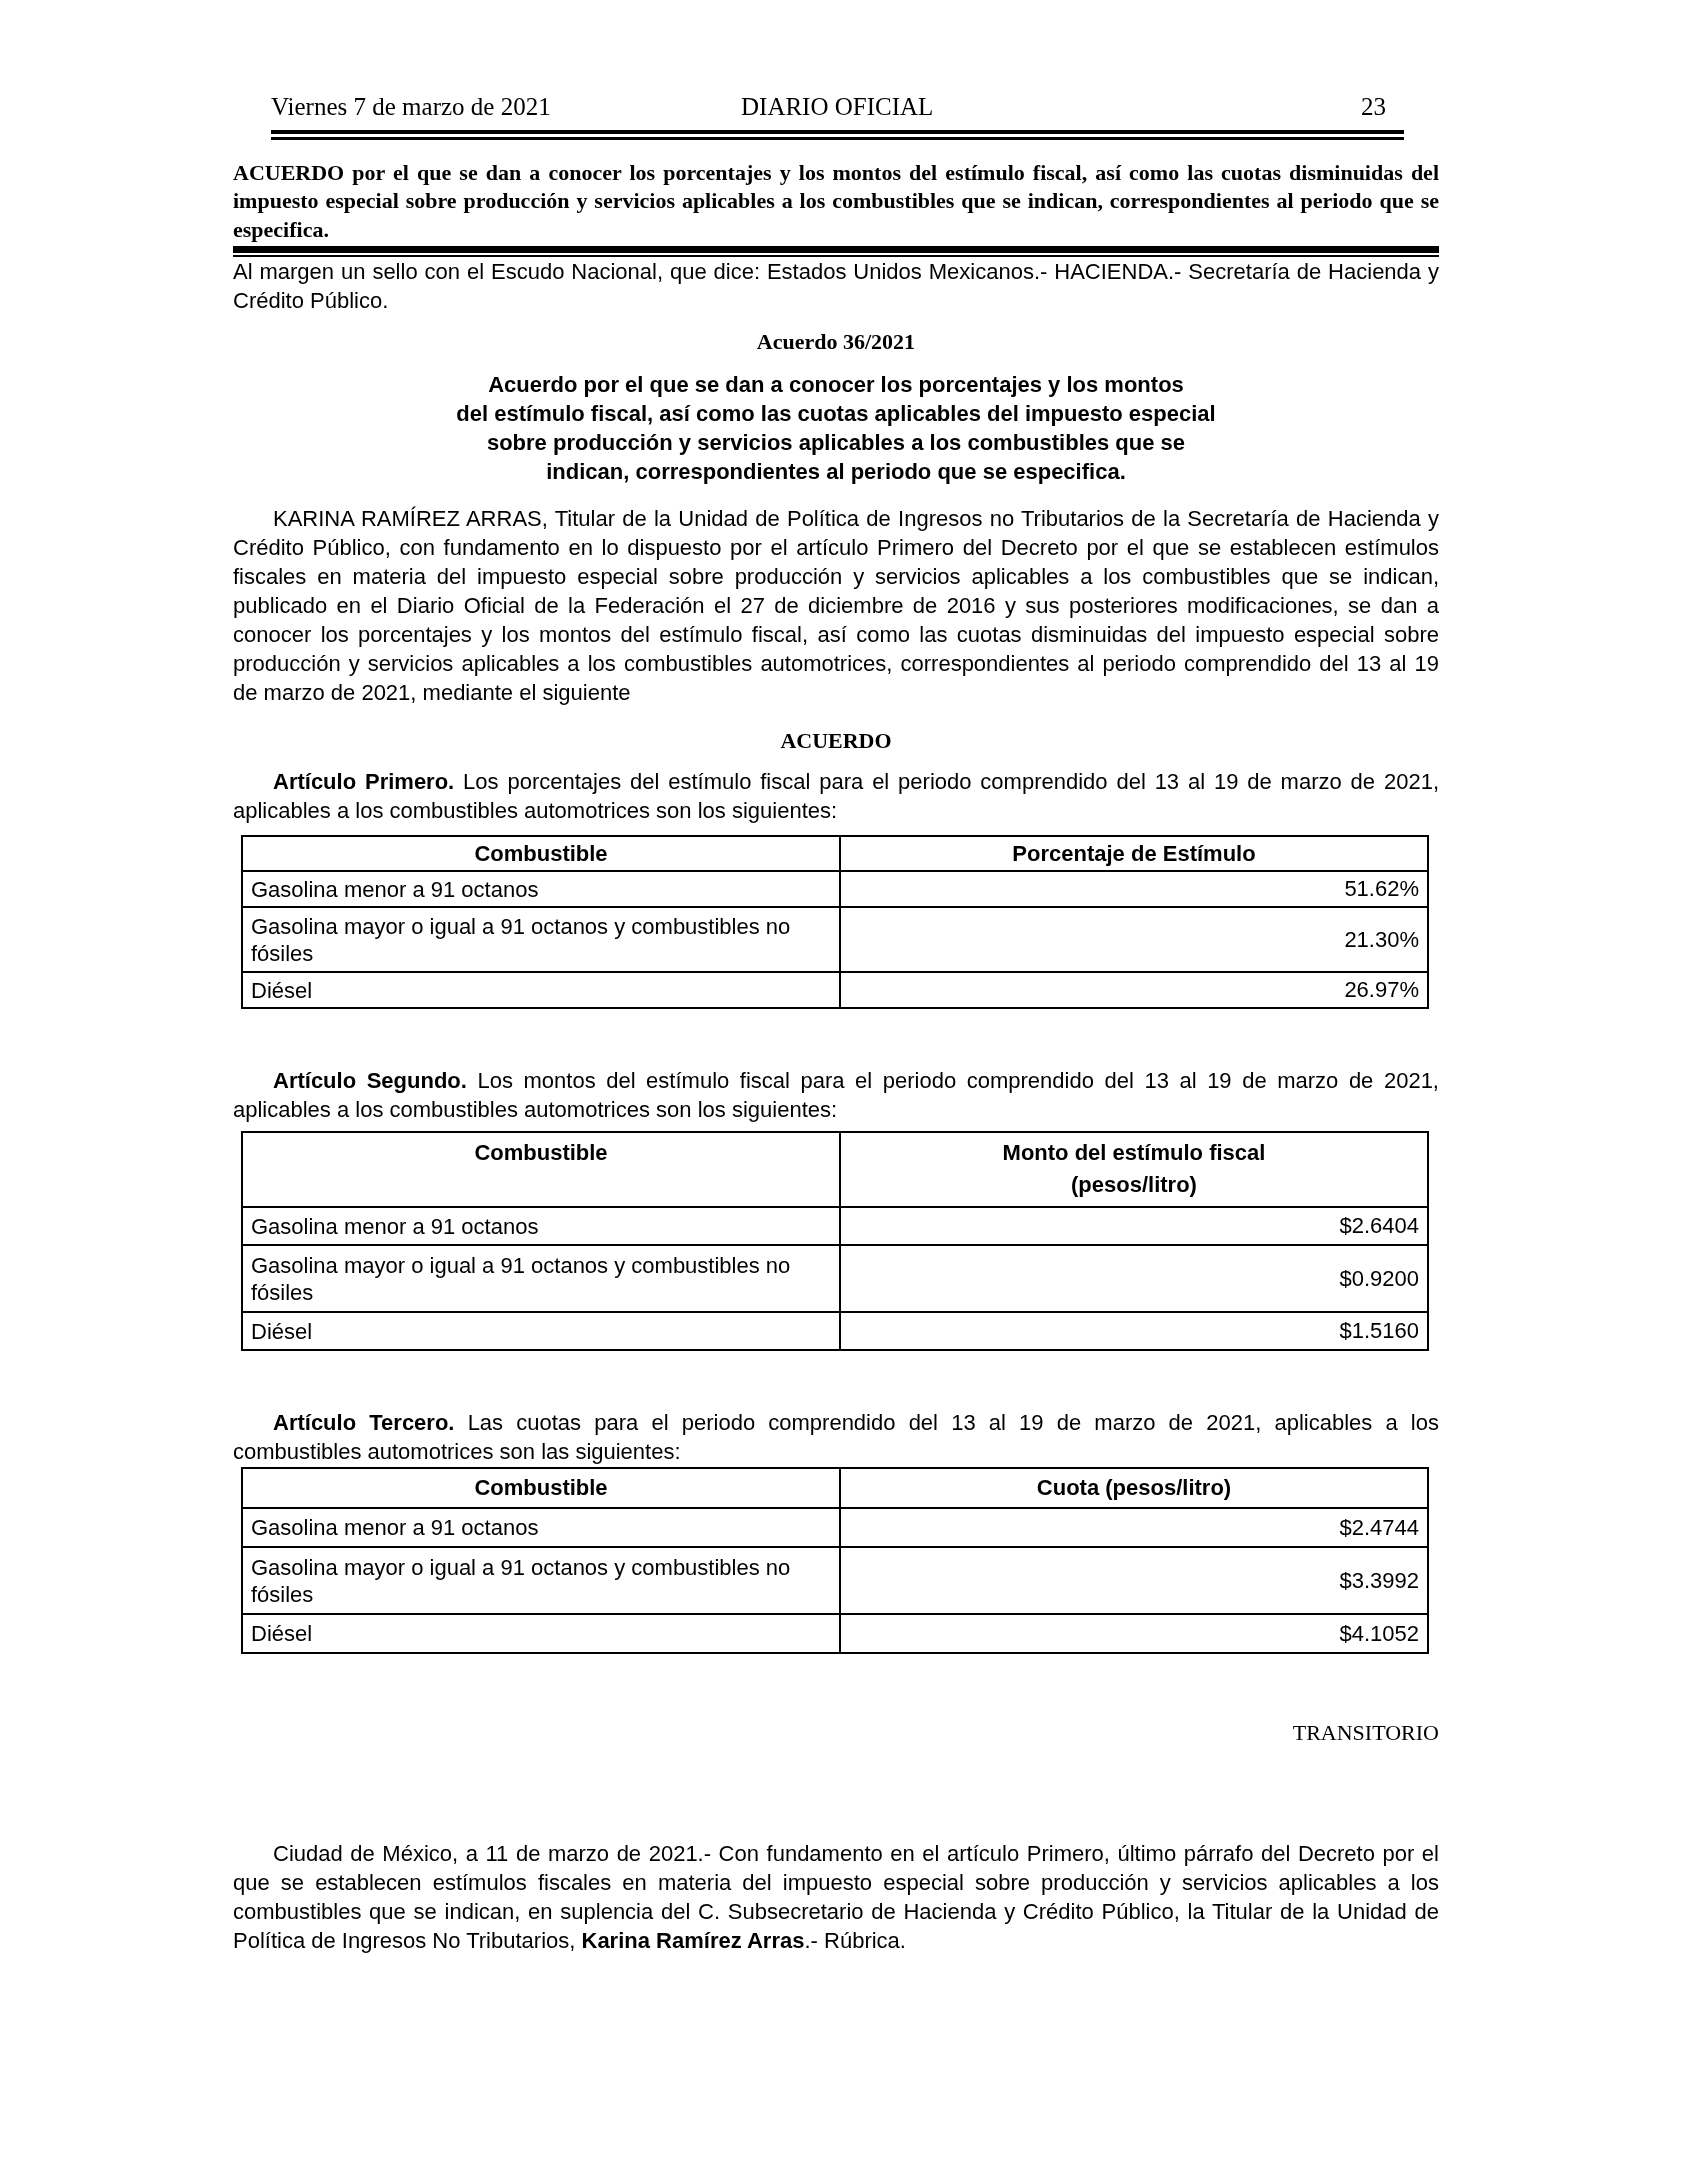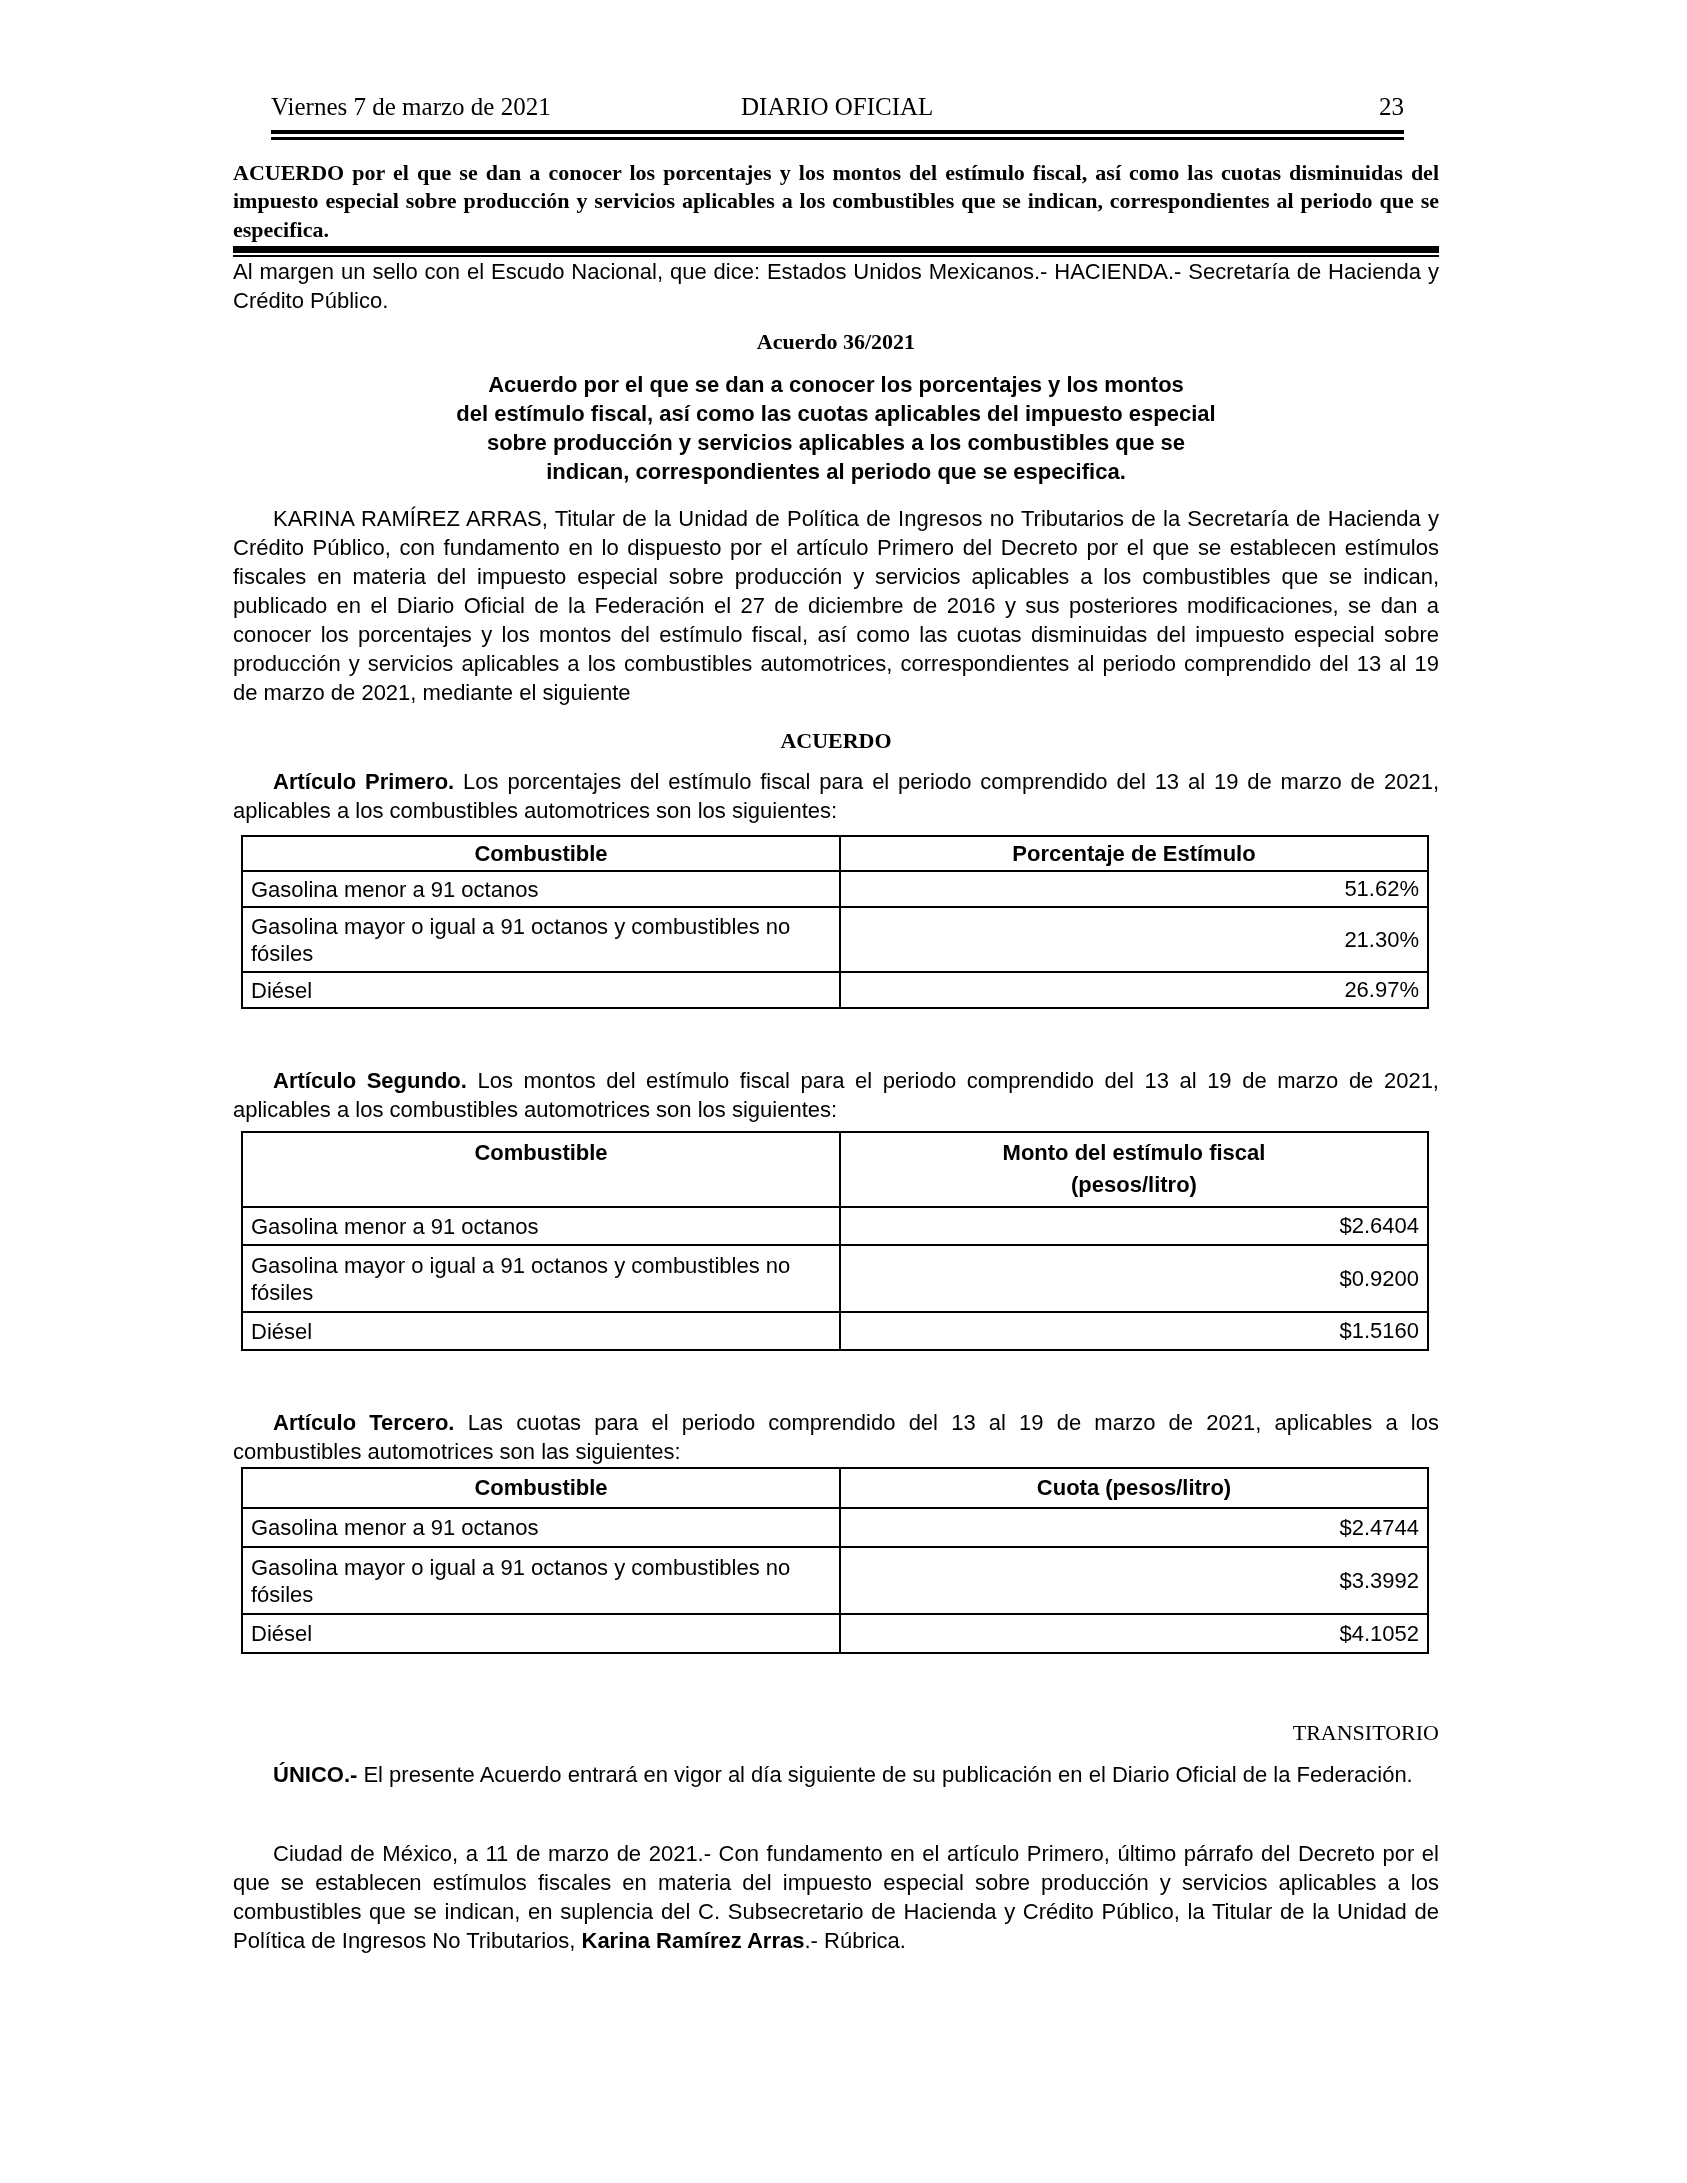--- a/index.html
+++ b/index.html
@@ -6,21 +6,21 @@
   body { width: 1687px; height: 2183px; position: relative; color: #000; overflow: hidden; }
   .page { position: absolute; left: 0; top: 0; width: 1687px; height: 2183px; }
   .serif { font-family: "Liberation Serif", "DejaVu Serif", serif; }
   .sans { font-family: "Liberation Sans", "DejaVu Sans", sans-serif; }
 
   .running-header { position: absolute; left: 271px; width: 1133px; top: 93px; height: 33px;
     font-size: 25px; }
   .running-header span { position: absolute; top: 0; white-space: nowrap; }
   .rh-date { left: 0; }
   .rh-title { left: 470px; }
-  .rh-page { right: 0; }
+  .rh-page { right: 18px; }
   .header-rule { position: absolute; left: 271px; width: 1133px; }
   .hr-a { top: 130px; height: 4px; background: #000; }
   .hr-b { top: 137px; height: 2.6px; background: #000; }
 
   .content { position: absolute; left: 233px; width: 1206px; }
 
   .doc-title { top: 159px; font-size: 22px; font-weight: bold; line-height: 28.4px; text-align: justify; text-align-last: left; }
   .thick-rule-1 { position: absolute; left: 233px; width: 1206px; top: 246px; height: 6.6px; background: #000; }
   .thick-rule-2 { position: absolute; left: 233px; width: 1206px; top: 255px; height: 2px; background: #000; }
 
@@ -160,18 +160,17 @@
     </tr>
     <tr class="r3">
       <td class="name">Diésel</td>
       <td class="val">$4.1052</td>
     </tr>
   </tbody>
     </table>
 
   <div class="content serif transitorio" style="position:absolute;">TRANSITORIO</div>
 
-  <p class="content p sans indent last-left unico" style="position:absolute;"><b>ÚNICO.-</b><span> El presente Acuerdo entrará en vigor al día siguiente de su publicación en el Diario Oficial de la Federación.</span></p>
 
   <p class="content p sans indent last-left cdmx" style="position:absolute;"><span>Ciudad de México, a 11 de marzo de 2021.- Con fundamento en el artículo Primero, último párrafo del Decreto por el que se establecen estímulos fiscales en materia del impuesto especial sobre producción y servicios aplicables a los combustibles que se indican, en suplencia del C. Subsecretario de Hacienda y Crédito Público, la Titular de la Unidad de Política de Ingresos No Tributarios, </span><b>Karina Ramírez Arras</b><span>.- Rúbrica.</span></p>
 
 </div>
 
 
 </body></html>

